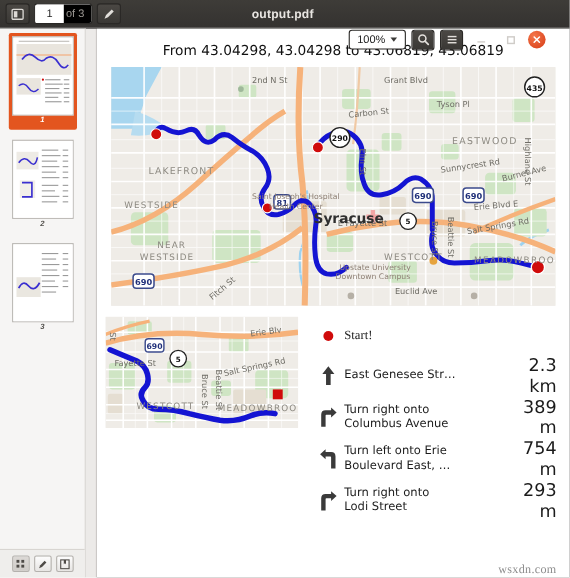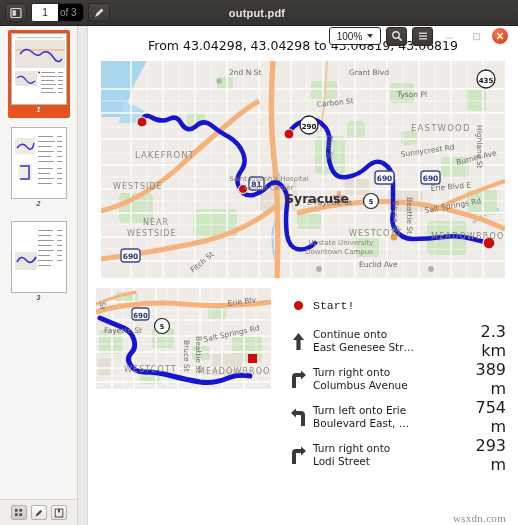--- a/index.html
+++ b/index.html
@@ -39,21 +39,21 @@
     font-size: 10px; color: #9b9893; padding: 0 6px 0 2px;
     background: #000000; height: 17px; line-height: 17px;
   }
   .tb-title {
     position: absolute; left: 0; right: 4px; text-align: center;
     font-size: 11px; color: #e8e5e1; pointer-events: none;
     font-weight: bold; letter-spacing: .2px;
   }
   .tb-right {
     margin-left: auto; display: flex; align-items: center;
-    gap: 5px; padding-right: 10px; position: relative; z-index: 2; margin-top: 47px;
+    gap: 5px; padding-right: 22px; position: relative; z-index: 2; margin-top: 47px;
   }
   .zoombox {
     height: 18px; min-width: 52px; background: #fff; border-radius: 3px;
     display: flex; align-items: center; justify-content: center; gap: 5px;
     font-size: 10px; color: #222; padding: 0 6px; border: 1px solid #2a2826;
   }
   .caret-d {
     width: 0; height: 0; border-left: 3px solid transparent;
     border-right: 3px solid transparent; border-top: 4px solid #3b3a38;
   }
@@ -135,21 +135,21 @@
   }
   .dir-text {
     flex: 1; font-size: 10.5px; color: #1b1b1b; line-height: 13px;
     font-family: "DejaVu Sans", sans-serif;
   }
   .dir-dist {
     width: 56px; text-align: right; font-size: 16px; color: #1b1b1b;
     padding-right: 6px; font-family: "DejaVu Sans", sans-serif;
   }
   .start-dot { width: 9px; height: 9px; border-radius: 50%; background: #d00b0b; }
-  .start-text { font-size: 11.5px; font-family: Liberation Mono, monospace; }
+  .start-text { font-size: 11.5px; font-family: Liberation Serif, serif; }
   .watermark {
     position: absolute; right: 12px; bottom: 1px;
     font-size: 11px; color: #8d8d8d; font-family: Liberation Serif, serif;
     letter-spacing: .3px;
   }
 </style>
 </head>
 <body>
 
 <div class="titlebar">
@@ -579,21 +579,20 @@
           <div class="dir-dist"></div>
         </div>
 
         <div class="dir-row">
           <div class="dir-icon">
             <svg width="15" height="19" viewBox="0 0 15 19">
               <path d="M7.5 1 L13 8 H9.6 V18 H5.4 V8 H2 Z" fill="#3a3a3a"></path>
             </svg>
           </div>
           <div class="dir-text">
-            <div>Continue onto</div>
             <div>East Genesee Str…</div>
           </div>
           <div class="dir-dist">2.3 km</div>
         </div>
 
         <div class="dir-row">
           <div class="dir-icon">
             <svg width="17" height="19" viewBox="0 0 17 19">
               <path d="M2 18 V7 Q2 3 6 3 H11 V0.5 L16 5 L11 9.5 V7 H6.6 Q6 7 6 7.8 V18 Z" fill="#3a3a3a"></path>
             </svg>

